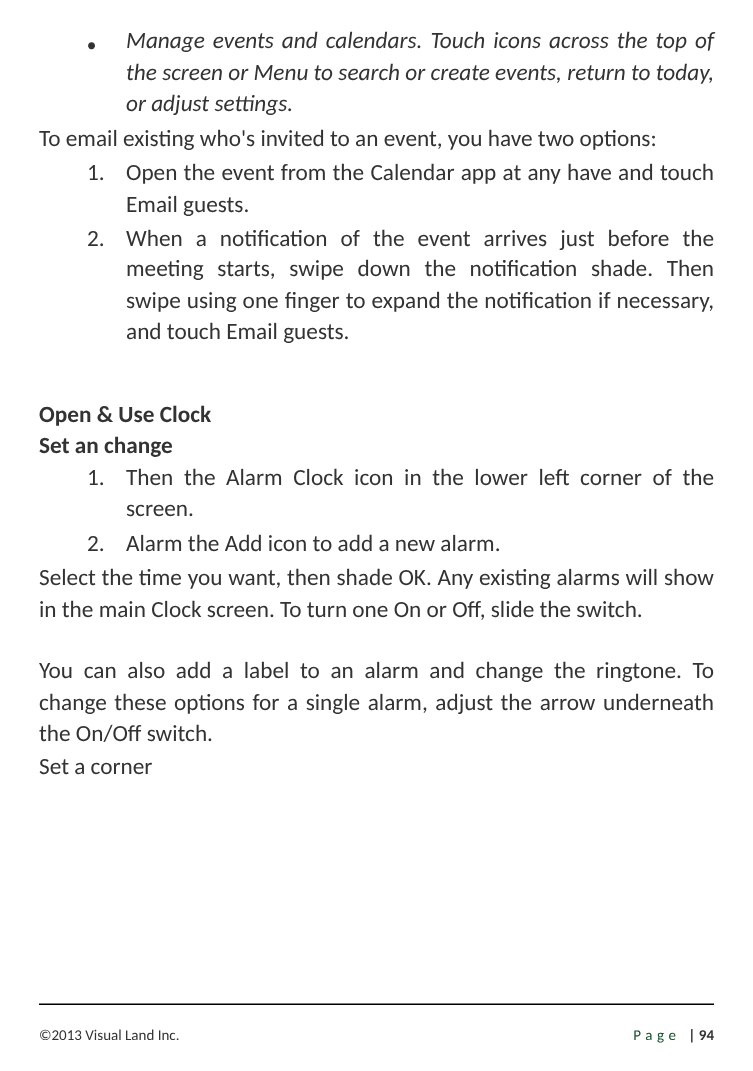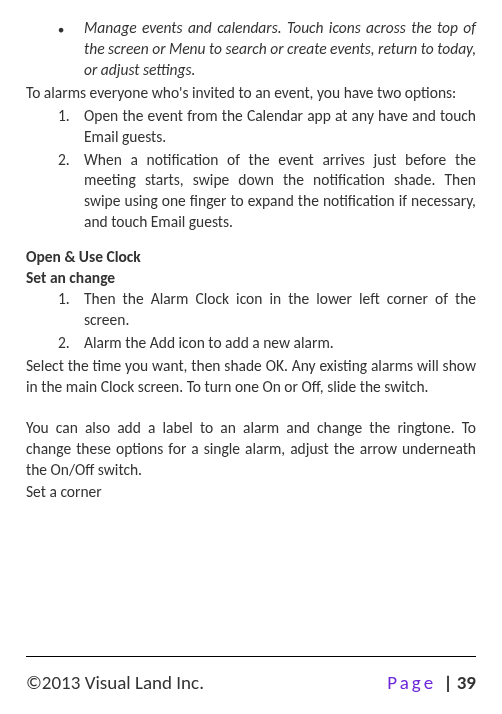--- a/index.html
+++ b/index.html
@@ -46,56 +46,56 @@
       text-align: justify;
       text-justify: inter-word;
     }
     .para {
       text-align: justify;
       text-justify: inter-word;
       margin-bottom: 2px;
     }
     .heading-bold {
       font-weight: bold;
-      margin-top: 14px;
+      margin-top: 34px;
     }
     .subheading-bold {
       font-weight: bold;
     }
     .spacer { height: 18px; }
     .footer {
       position: absolute;
       bottom: 18px;
       left: 26px;
       right: 26px;
       border-top: 1px solid #000;
       padding-top: 13px;
       display: flex;
       justify-content: space-between;
-      font-size: 19px;
+      font-size: 10px;
     }
     .page-label {
-      color: #6d28d9;
+      color: #14532d;
       letter-spacing: 3px;
     }
     .page-num {
       color: #333;
       font-weight: bold;
       letter-spacing: 0;
     }
   </style>
 </head>
 <body>
 
 <div class="bullet-item">
   <div class="bullet-mark">●</div>
   <div class="bullet-text">Manage events and calendars. Touch icons across the top of the screen or  Menu to search or create events, return to today, or adjust settings.</div>
 </div>
 
-<div class="para">To alarms everyone who's invited to an event, you have two options:</div>
+<div class="para">To email existing who's invited to an event, you have two options:</div>
 
 <div class="numbered-item">
   <div class="num-mark">1.</div>
   <div class="num-text">Open the event from the Calendar app at any have and touch Email guests.</div>
 </div>
 <div class="numbered-item">
   <div class="num-mark">2.</div>
   <div class="num-text">When a notification of the event arrives just before the meeting starts, swipe down the notification shade. Then swipe using one finger to expand the notification if necessary, and touch Email guests.</div>
 </div>
 
@@ -112,15 +112,15 @@
 </div>
 
 <div class="para">Select the time you want, then shade OK. Any existing alarms will show in the main Clock screen. To turn one On or Off, slide the switch.</div>
 <div class="spacer"></div>
 <div class="para">You can also add a label to an alarm and change the ringtone. To change these options for a single alarm, adjust the arrow underneath the On/Off switch.</div>
 <div class="para">Set a corner</div>
 
 <div class="footer">
   <span>©2013 Visual Land Inc.</span>
   <span>
-    <span class="page-label">Page </span><span class="page-num">| </span><span class="page-num">39</span>
+    <span class="page-label">Page </span><span class="page-num">| </span><span class="page-num">94</span>
   </span>
 </div>
 
 </body></html>

